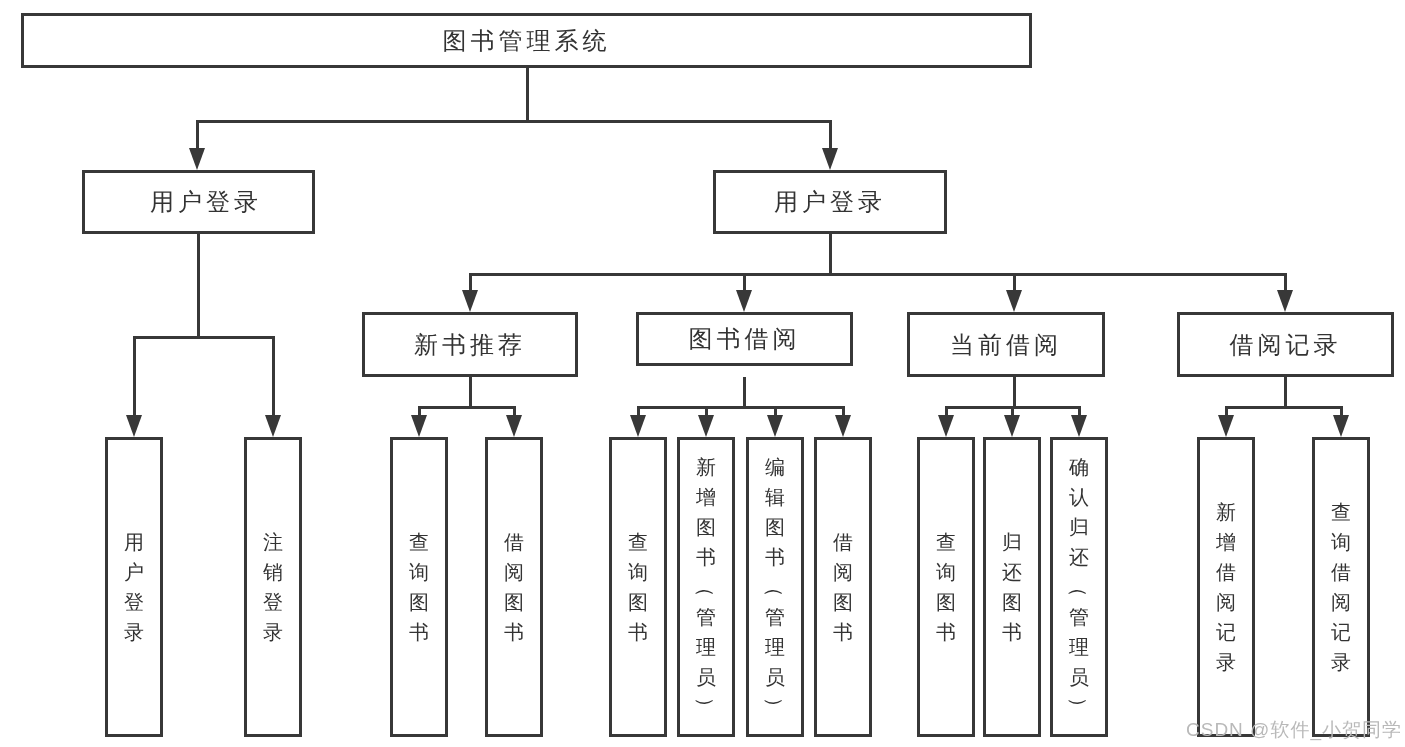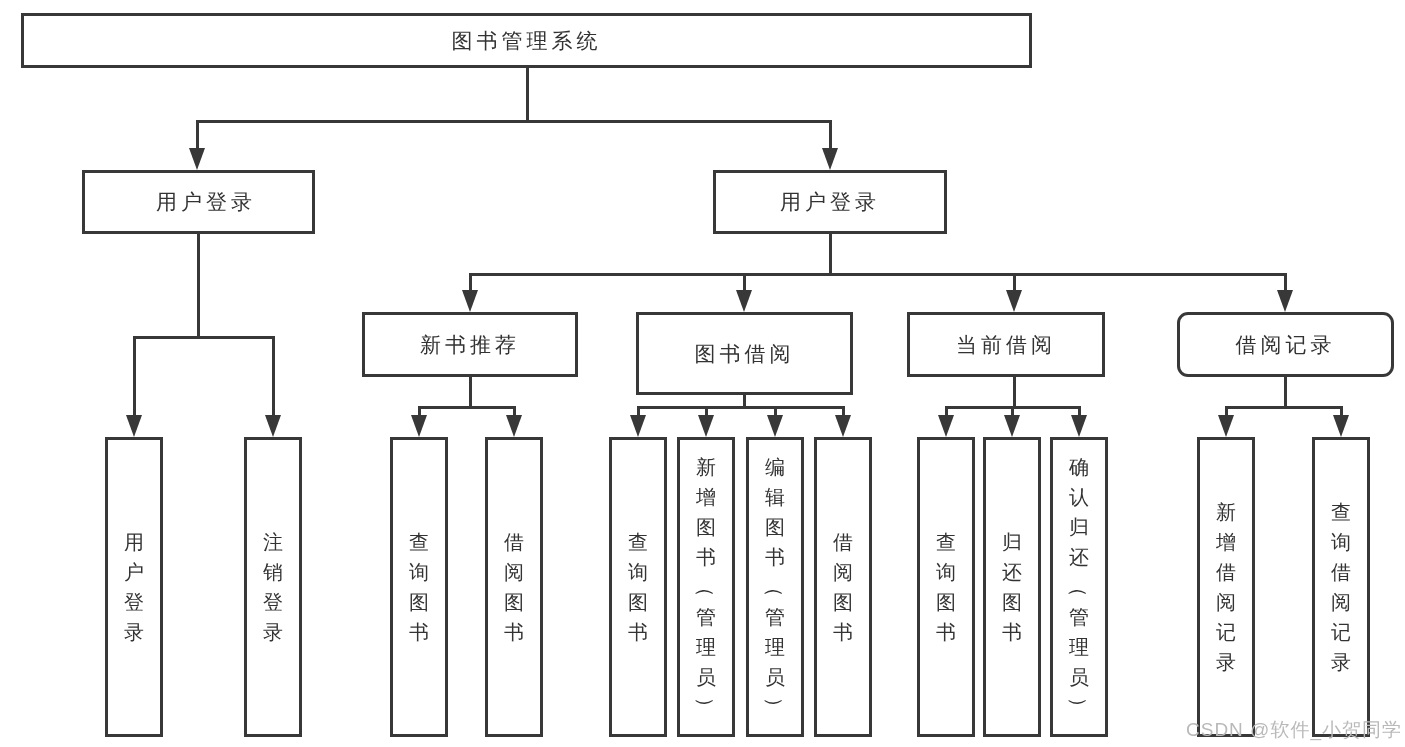--- a/index.html
+++ b/index.html
@@ -11,21 +11,21 @@
   html,body{margin:0;padding:0;background:var(--bg);}
   .canvas{
     position:relative;width:1405px;height:747px;background:var(--bg);
     font-family:"Liberation Sans","DejaVu Sans",sans-serif;
     overflow:hidden;
   }
   .box{
     position:absolute;box-sizing:border-box;
     border:3px solid var(--line);background:var(--bg);
     display:flex;align-items:center;justify-content:center;
-    color:var(--text);font-size:21px;letter-spacing:4px;
+    color:var(--text);font-size:24px;letter-spacing:4px;
     white-space:nowrap;
   }
   .leaf{font-size:20px;letter-spacing:0;}
   .v-label{
     display:flex;flex-direction:column;align-items:center;justify-content:center;
     width:100%;height:100%;
   }
   .v-label div{height:30px;line-height:30px;text-align:center;}
   .v-label .rot{transform:rotate(90deg);}
   .hline,.vline{position:absolute;background:var(--line);}
@@ -108,25 +108,25 @@
   <div class="arrow" style="left:1333px;top:415px;"></div>
 
   <div class="box" style="left:21px;top:13px;width:1011px;height:55px;">图书管理系统</div>
 
   <div class="box" style="left:82px;top:170px;width:233px;height:64px;padding-left:15px;">用户登录</div>
 
   <div class="box" style="left:713px;top:170px;width:234px;height:64px;">用户登录</div>
 
   <div class="box" style="left:362px;top:312px;width:216px;height:65px;">新书推荐</div>
 
-  <div class="box" style="left:636px;top:312px;width:217px;height:83px;">图书借阅</div>
+  <div class="box" style="left:636px;top:312px;width:217px;height:54px;">图书借阅</div>
 
   <div class="box" style="left:907px;top:312px;width:198px;height:65px;">当前借阅</div>
 
-  <div class="box" style="left:1177px;top:312px;width:217px;height:65px;border-radius:11px;">借阅记录</div>
+  <div class="box" style="left:1177px;top:312px;width:217px;height:65px;">借阅记录</div>
 
   <div class="box leaf" style="left:105px;top:437px;width:58px;height:300px;">
     <div class="v-label">
         <div>用</div>
         <div>户</div>
         <div>登</div>
         <div>录</div>
       </div>
   </div>
   <div class="box leaf" style="left:244px;top:437px;width:58px;height:300px;">

